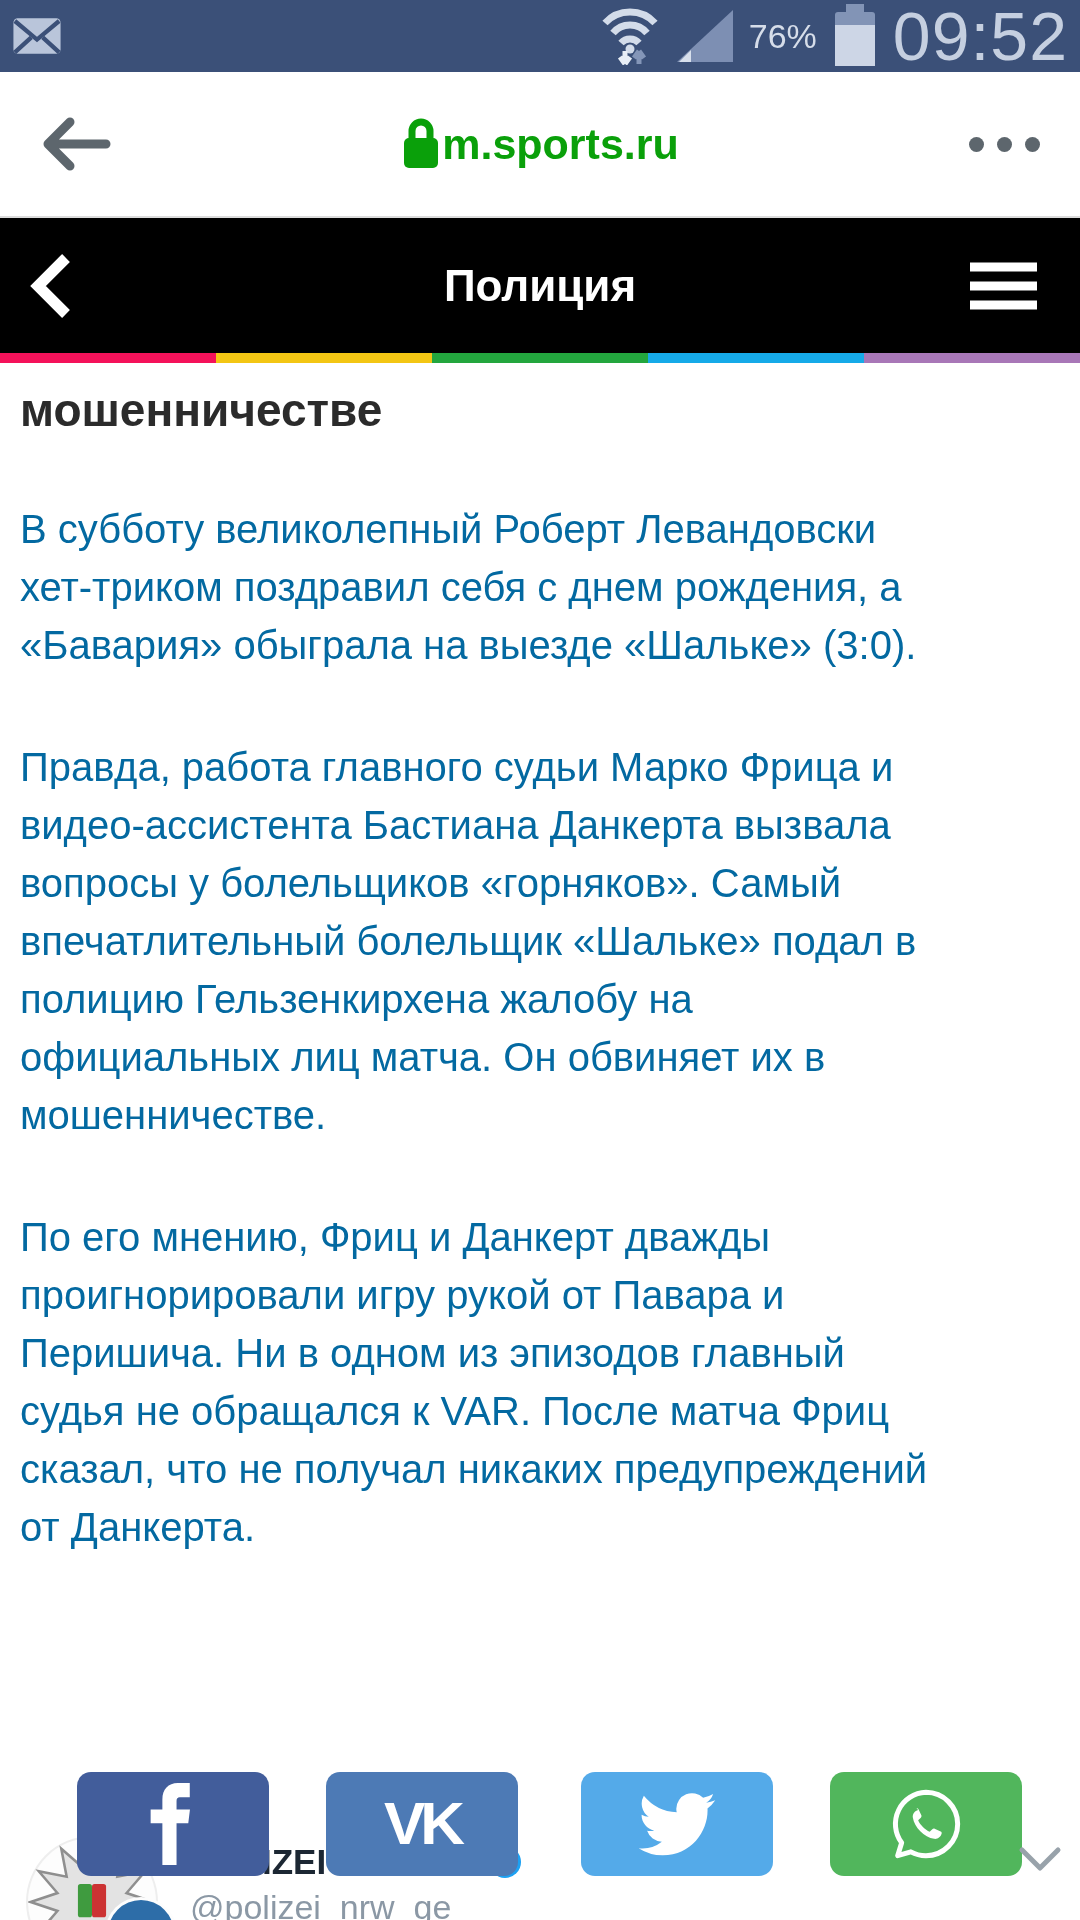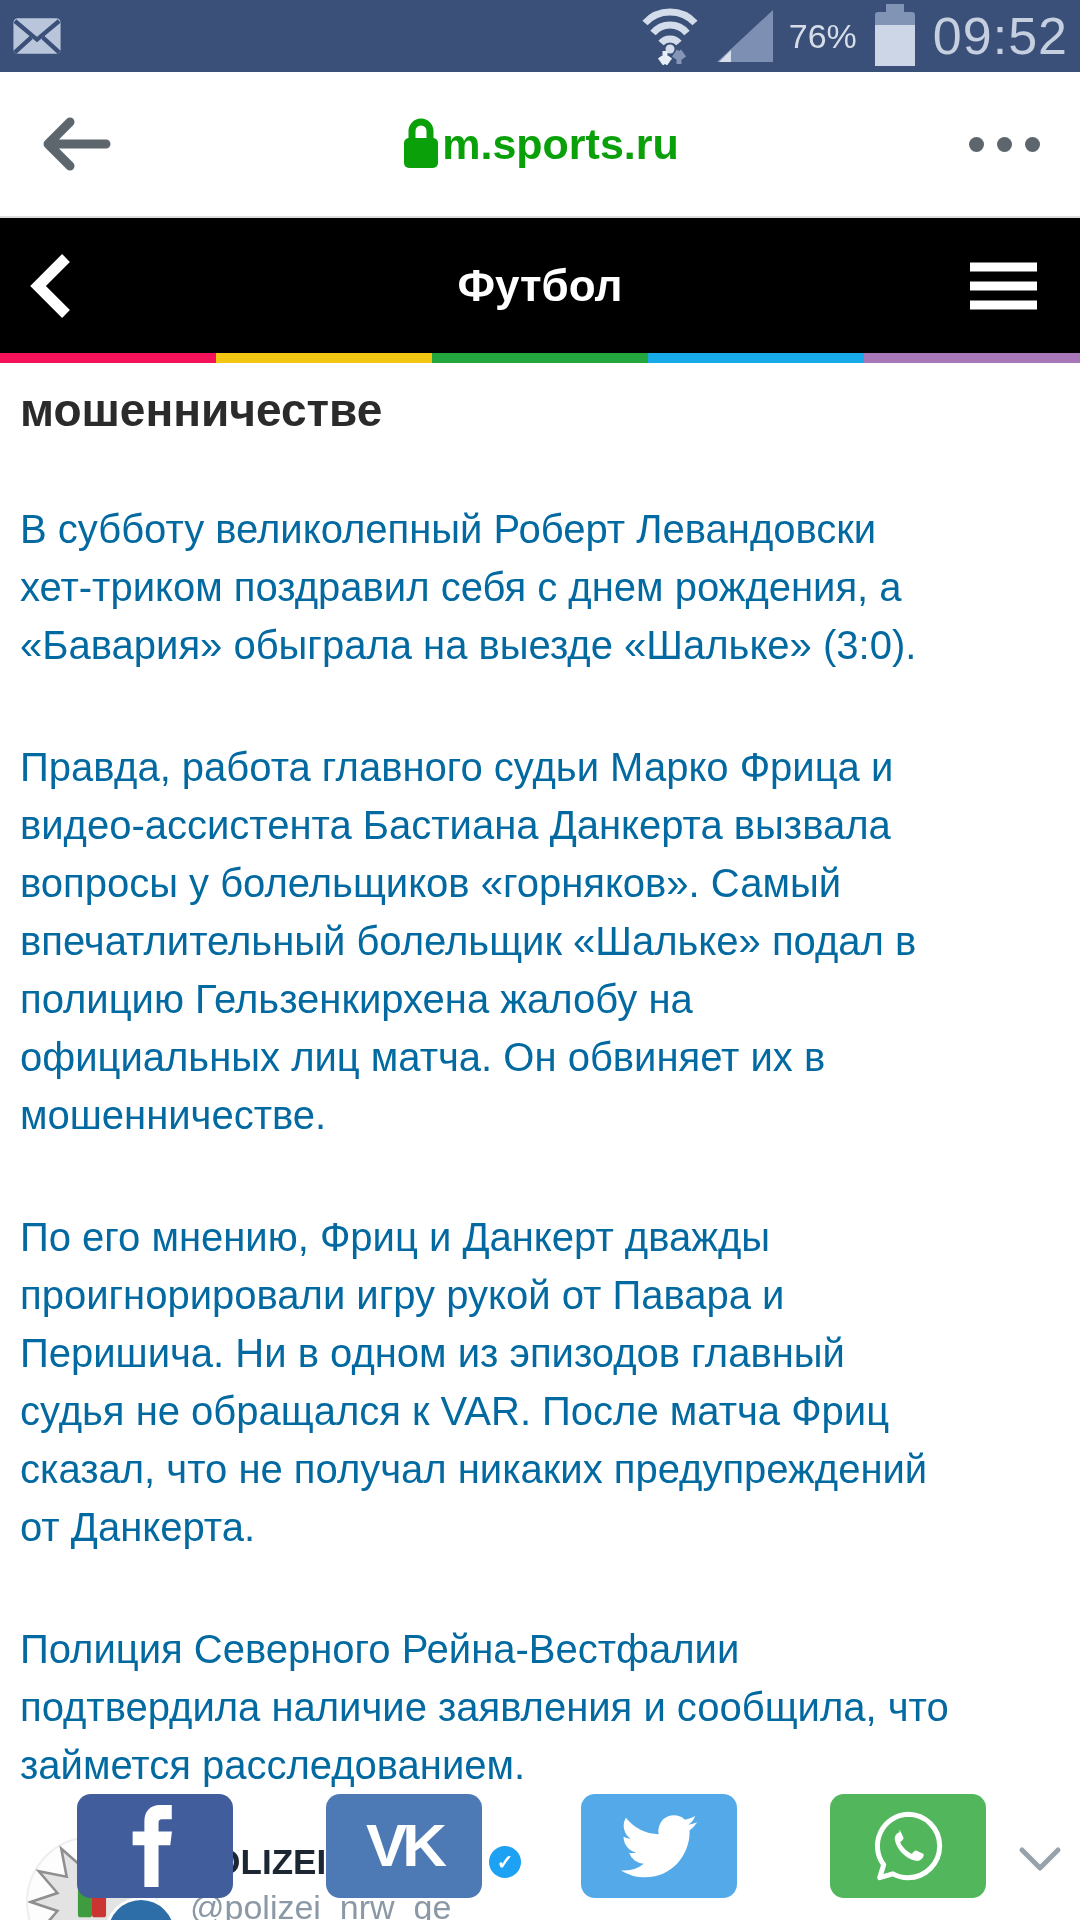--- a/index.html
+++ b/index.html
@@ -4,21 +4,21 @@
 <style>
   html,body{margin:0;padding:0;}
   body{width:1080px;height:1920px;font-family:"Liberation Sans",sans-serif;}
   .screen{position:relative;width:1080px;height:1920px;background:#ffffff;overflow:hidden;}
 
   
   .status-bar{position:absolute;top:0;left:0;right:0;height:72px;background:#3b5078;
     display:flex;align-items:center;padding:0 12px;box-sizing:border-box;}
   .sb-right{margin-left:auto;display:flex;align-items:center;gap:16px;}
   .sb-batt-text{font-size:34px;color:#d6dde9;}
-  .sb-time{font-size:52px;color:#c5cfe0;letter-spacing:1px;line-height:1;}
+  .sb-time{font-size:68px;color:#c5cfe0;letter-spacing:1px;line-height:1;}
 
   
   .browser-bar{position:absolute;top:72px;left:0;right:0;height:146px;background:#fff;
     border-bottom:2px solid #dcdcdc;box-sizing:border-box;
     display:flex;align-items:center;justify-content:center;}
   .bb-back{position:absolute;left:40px;top:0;height:100%;display:flex;align-items:center;cursor:pointer;}
   .bb-center{display:flex;align-items:center;gap:1px;cursor:pointer;}
   .bb-url{font-size:43px;font-weight:bold;color:#0aa00a;}
   .bb-dots{position:absolute;right:40px;display:flex;gap:13px;cursor:pointer;}
   .bb-dots .dot{width:15px;height:15px;border-radius:50%;background:#5d666d;}
@@ -49,22 +49,22 @@
     background:#2d6da8;color:#fff;font-size:26px;font-weight:bold;
     display:flex;align-items:center;justify-content:center;box-shadow:0 0 0 3px #fdfdfd;}
   .tw-author{position:absolute;left:190px;top:12px;font-size:35px;font-weight:bold;color:#1c2733;
     display:flex;align-items:center;gap:10px;cursor:pointer;white-space:nowrap;}
   .tw-badge{display:inline-flex;width:32px;height:32px;border-radius:50%;background:#1da1f2;
     color:#fff;font-size:20px;align-items:center;justify-content:center;font-weight:bold;}
   .tw-handle{position:absolute;left:190px;top:58px;font-size:34px;color:#8b98a5;cursor:pointer;}
 
   
   .share-bar{position:absolute;top:1772px;left:0;right:0;height:104px;z-index:5;}
-  .share-btn{position:absolute;width:156px;height:104px;border-radius:14px;border:none;
-    display:flex;align-items:center;justify-content:center;cursor:pointer;padding:16px;margin-top:22px;}
+  .share-btn{position:absolute;width:192px;height:104px;border-radius:14px;border:none;
+    display:flex;align-items:center;justify-content:center;cursor:pointer;padding:16px;}
   .share-btn.fb{left:77px;}
   .share-btn.vk{left:326px;}
   .share-btn.tw{left:581px;}
   .share-btn.wa{left:830px;}
   .vk-glyph{color:#fff;font-size:62px;font-weight:bold;letter-spacing:-5px;line-height:1;
     transform:scaleY(.95);}
 
   .collapse{position:absolute;left:1016px;top:1842px;z-index:6;cursor:pointer;}
 </style>
 </head>
@@ -115,21 +115,21 @@
       <span class="bb-url">m.sports.ru</span>
     </div>
     <div class="bb-dots">
       <span class="dot"></span>
       <span class="dot"></span>
       <span class="dot"></span>
     </div>
   </div>
 
   <div class="app-header">
-    <div class="ah-title">Футбол</div>
+    <div class="ah-title">Полиция</div>
     <div class="ah-back">
       <svg width="42" height="66" viewBox="0 0 42 66">
         <path d="M36 5 L8 33 L36 61" stroke="#fff" stroke-width="11" fill="none"></path>
       </svg>
     </div>
     <div class="ah-menu">
       <span class="bar"></span>
       <span class="bar"></span>
       <span class="bar"></span>
     </div>
@@ -154,23 +154,20 @@
 впечатлительный болельщик «Шальке» подал в
 полицию Гельзенкирхена жалобу на
 официальных лиц матча. Он обвиняет их в
 мошенничестве.</p>
     <p>По его мнению, Фриц и Данкерт дважды
 проигнорировали игру рукой от Павара и
 Перишича. Ни в одном из эпизодов главный
 судья не обращался к VAR. После матча Фриц
 сказал, что не получал никаких предупреждений
 от Данкерта.</p>
-    <p>Полиция Северного Рейна-Вестфалии
-подтвердила наличие заявления и сообщила, что
-займется расследованием.</p>
   </div>
 
   <div class="tweet">
     <div class="tw-avatar">
       <svg width="128" height="128" viewBox="0 0 100 100">
         <polygon fill="#e3e3e3" stroke="#8f8f8f" stroke-width="2" points="98,50 77,57 91.6,74 69.8,69.8 74,91.6 57.2,77 50,98 42.8,77 26,91.6 30.2,69.8 8.4,74 23,57 2,50 23,43 8.4,26 30.2,30.2 26,8.4 42.8,23 50,2 57.2,23 74,8.4 69.8,30.2 91.6,26 77,43"></polygon>
         <rect x="39" y="36" width="11" height="26" rx="2" fill="#3f9b3f"></rect>
         <rect x="50" y="36" width="11" height="26" rx="2" fill="#cc3333"></rect>
       </svg>
       <div class="tw-ge">GE</div>

